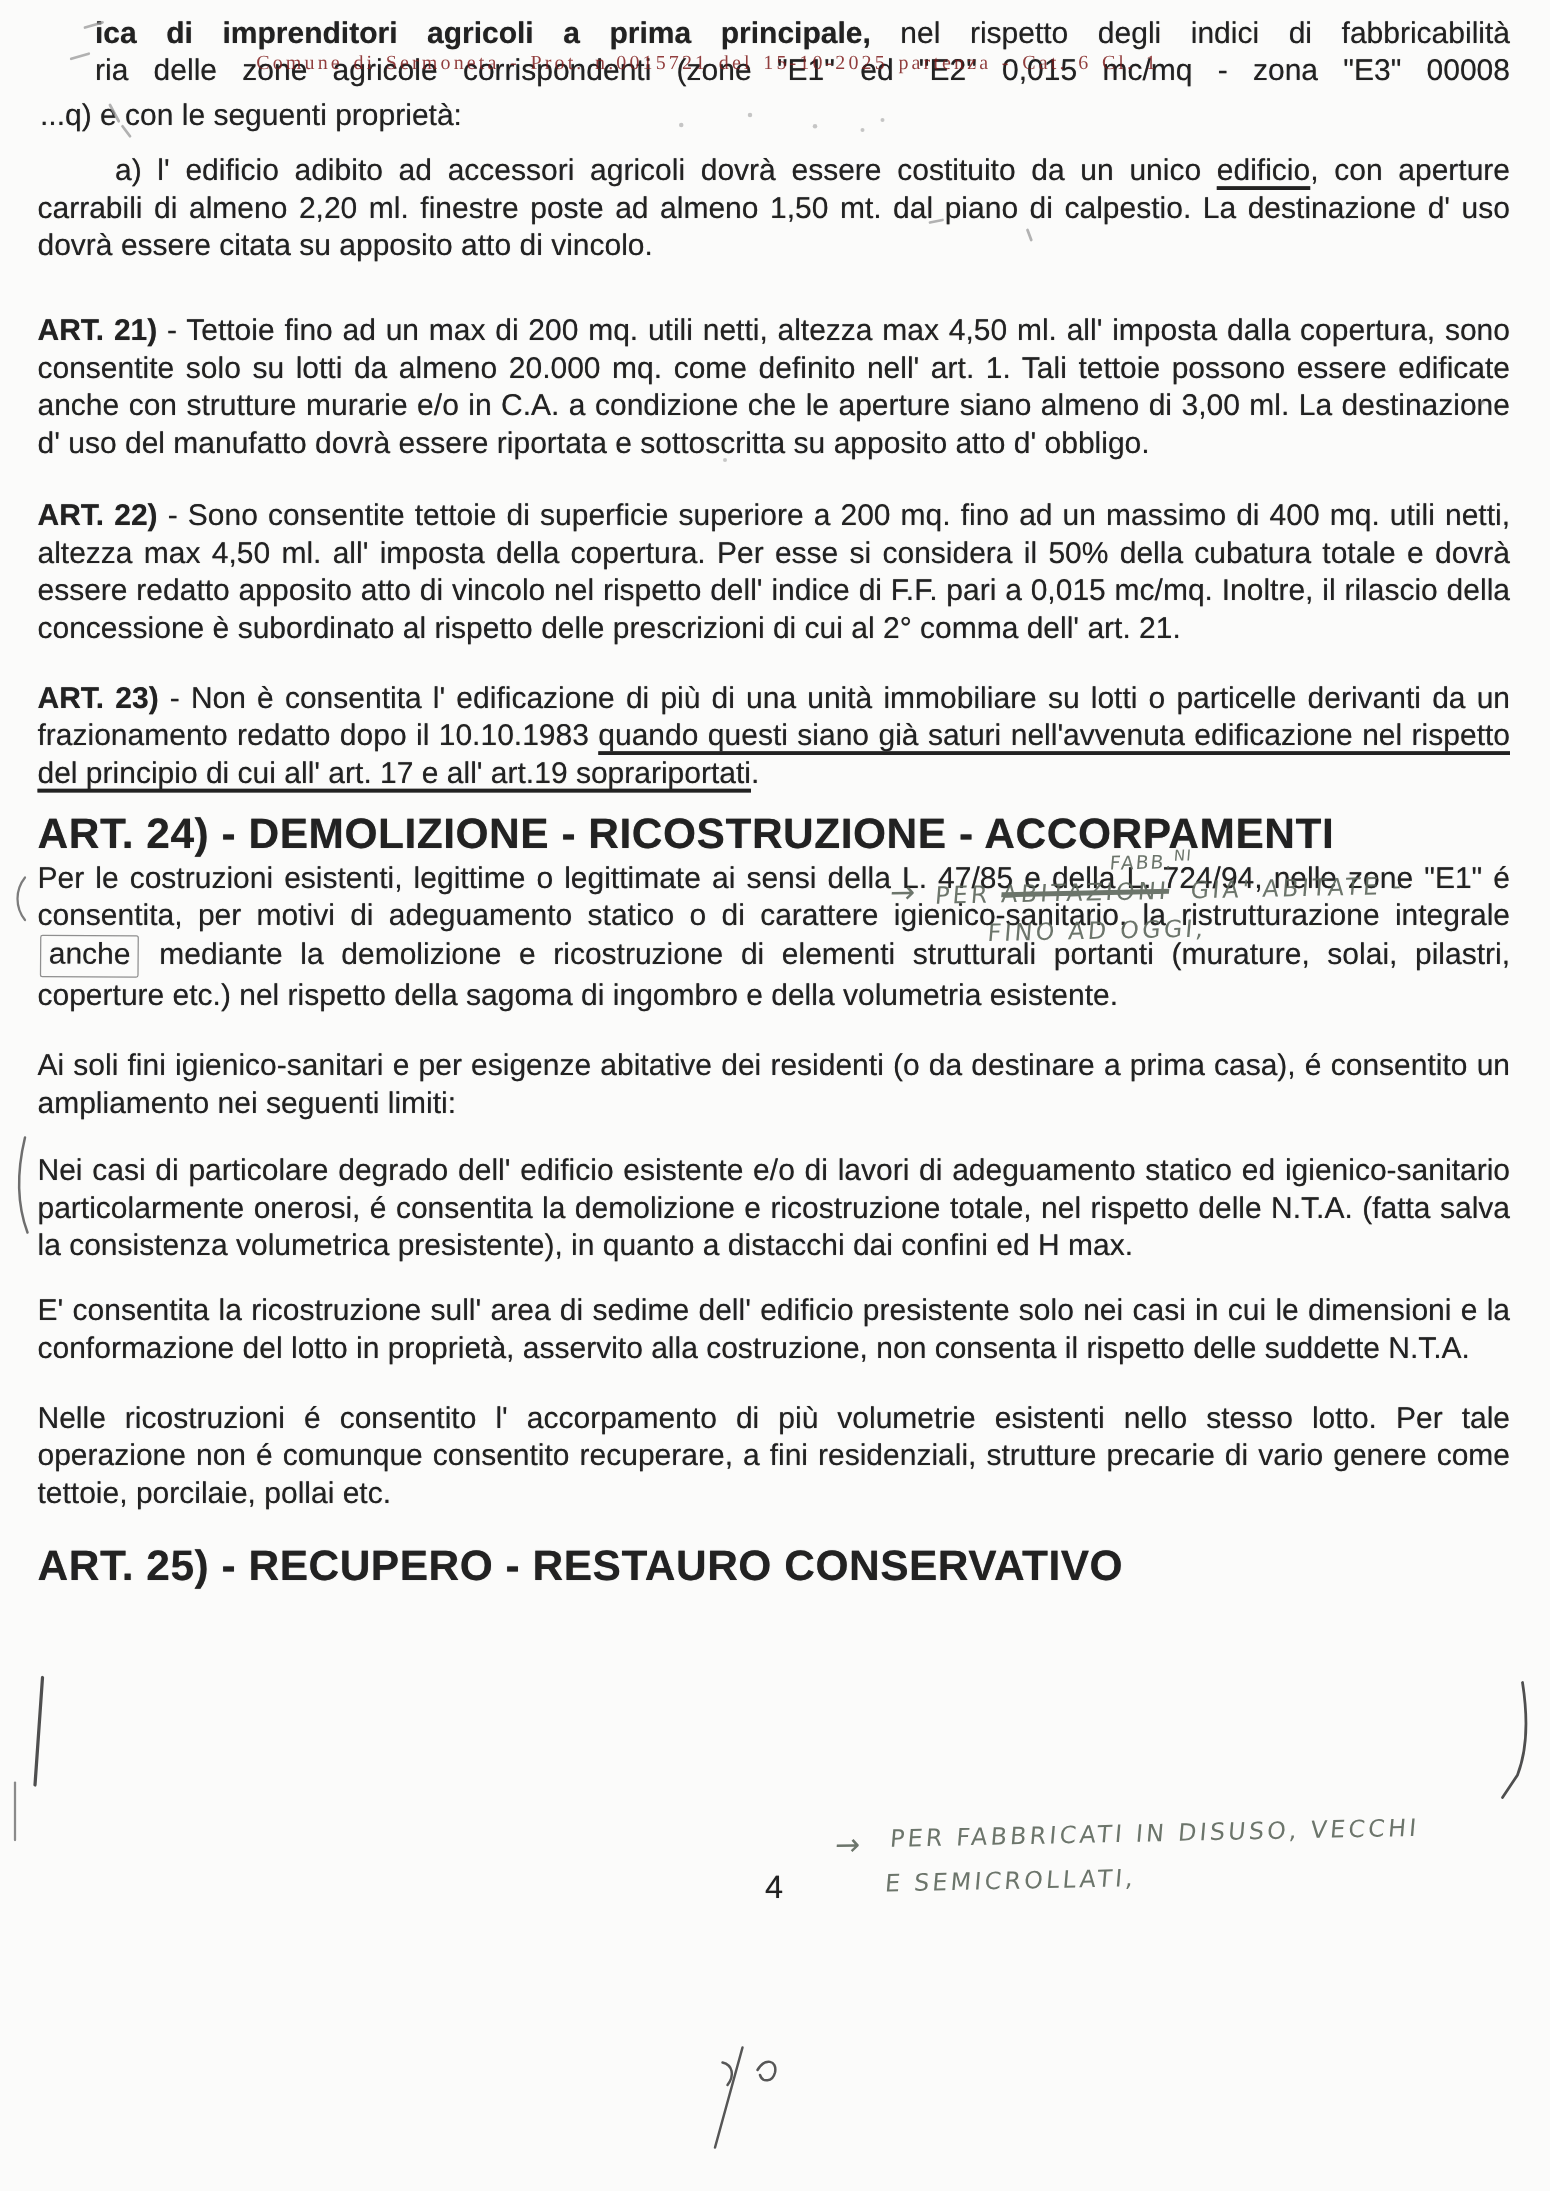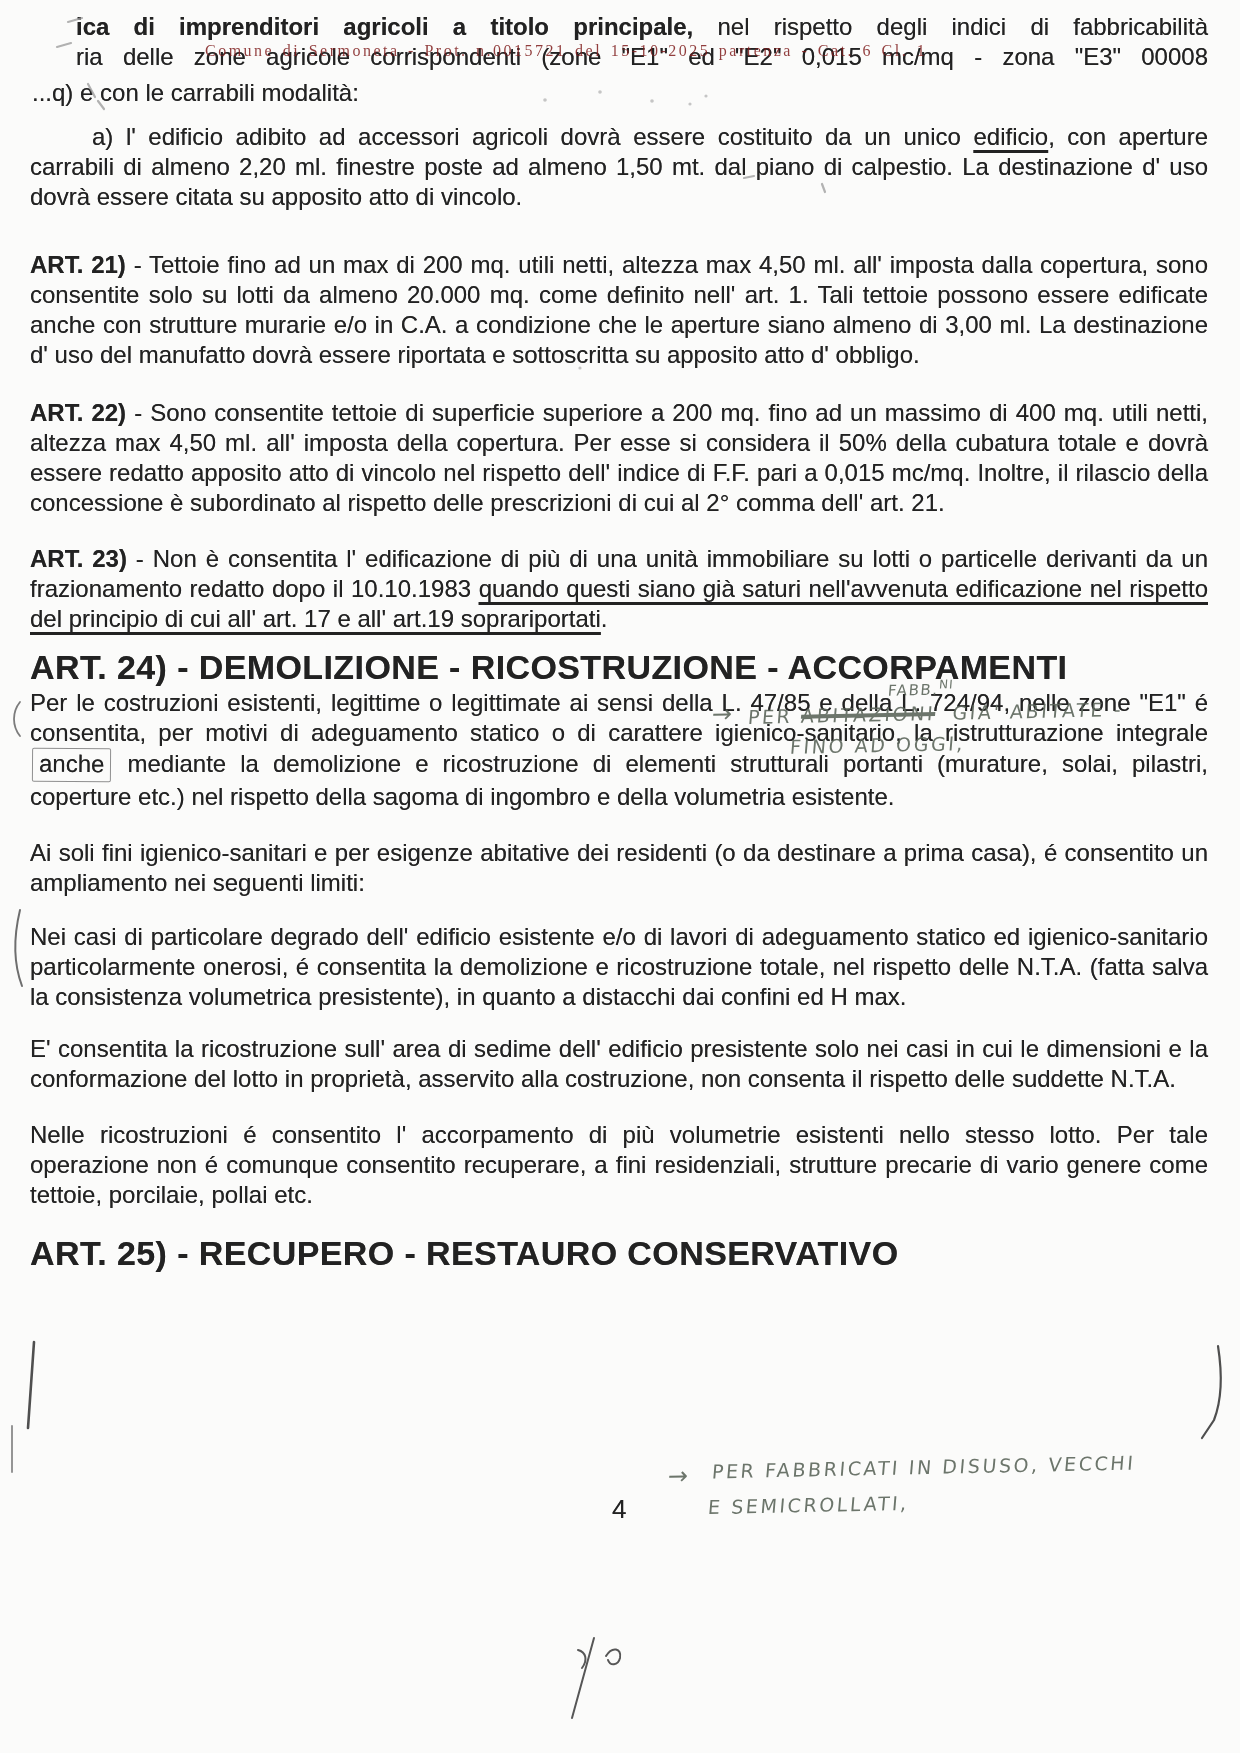--- a/index.html
+++ b/index.html
@@ -95,23 +95,23 @@
   svg.pencil{position:absolute;inset:0;z-index:1;pointer-events:none;}
 </style>
 </head>
 <body>
 
 <div class="page">
 
   <div class="stamp">Comune di Sermoneta - Prot. n.0015721 del 15-10-2025 partenza - Cat. 6 Cl. 1</div>
 
   <div class="intro txt">
-    <div class="line"><span class="b">ica di imprenditori agricoli a titolo principale,</span><span> nel rispetto degli indici di fabbricabilità</span></div>
+    <div class="line"><span class="b">ica di imprenditori agricoli a prima principale,</span><span> nel rispetto degli indici di fabbricabilità</span></div>
     <div class="line">ria delle zone agricole corrispondenti (zone "E1" ed "E2" 0,015 mc/mq - zona "E3" 00008</div>
-    <div class="line partial">...q) e con le carrabili modalità:</div>
+    <div class="line partial">...q) e con le seguenti proprietà:</div>
   </div>
 
   <p class="para txt m-para-a"><span>a) l' edificio adibito ad accessori agricoli dovrà essere costituito da un unico </span><span class="ul">edificio</span><span>, con aperture carrabili di almeno 2,20 ml. finestre poste ad almeno 1,50 mt. dal piano di calpestio. La destinazione d' uso dovrà essere citata su apposito atto di vincolo.</span></p>
 
   <p class="para txt m-art21"><span class="b">ART. 21)</span><span> - Tettoie fino ad un max di 200 mq. utili netti, altezza max 4,50 ml. all' imposta dalla copertura, sono consentite solo su lotti da almeno 20.000 mq. come definito nell' art. 1. Tali tettoie possono essere edificate anche con strutture murarie e/o in C.A. a condizione che le aperture siano almeno di 3,00 ml. La destinazione d' uso del manufatto dovrà essere riportata e sottoscritta su apposito atto d' obbligo.</span></p>
 
   <p class="para txt m-art22"><span class="b">ART. 22)</span><span> - Sono consentite tettoie di superficie superiore a 200 mq. fino ad un massimo di 400 mq. utili netti, altezza max 4,50 ml. all' imposta della copertura. Per esse si considera il 50% della cubatura totale e dovrà essere redatto apposito atto di vincolo nel rispetto dell' indice di F.F. pari a 0,015 mc/mq. Inoltre, il rilascio della concessione è subordinato al rispetto delle prescrizioni di cui al 2° comma dell' art. 21.</span></p>
 
   <p class="para txt m-art23"><span class="b">ART. 23)</span><span> - Non è consentita l' edificazione di più di una unità immobiliare su lotti o particelle derivanti da un frazionamento redatto dopo il 10.10.1983 </span><span class="ul">quando questi siano già saturi nell'avvenuta edificazione nel rispetto del principio di cui all' art. 17 e all' art.19 soprariportati</span><span>.</span></p>
 

